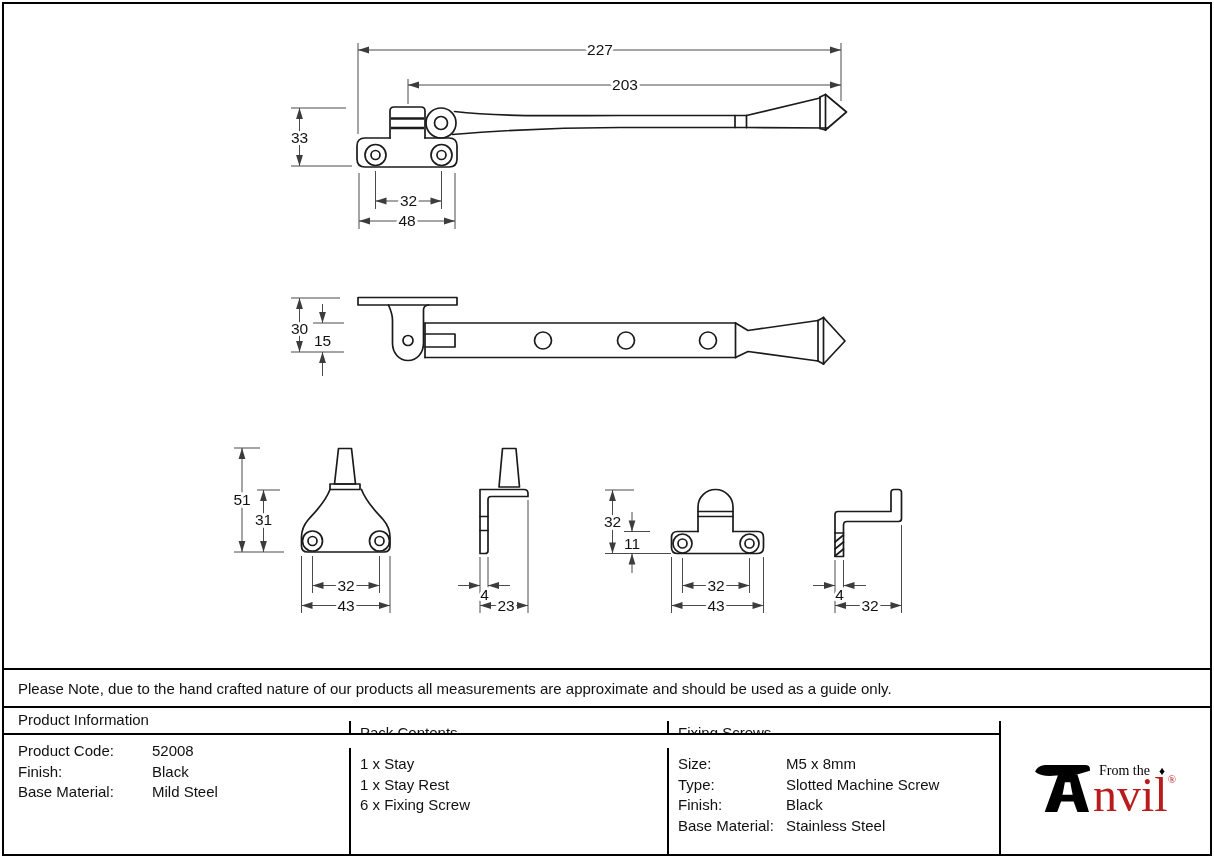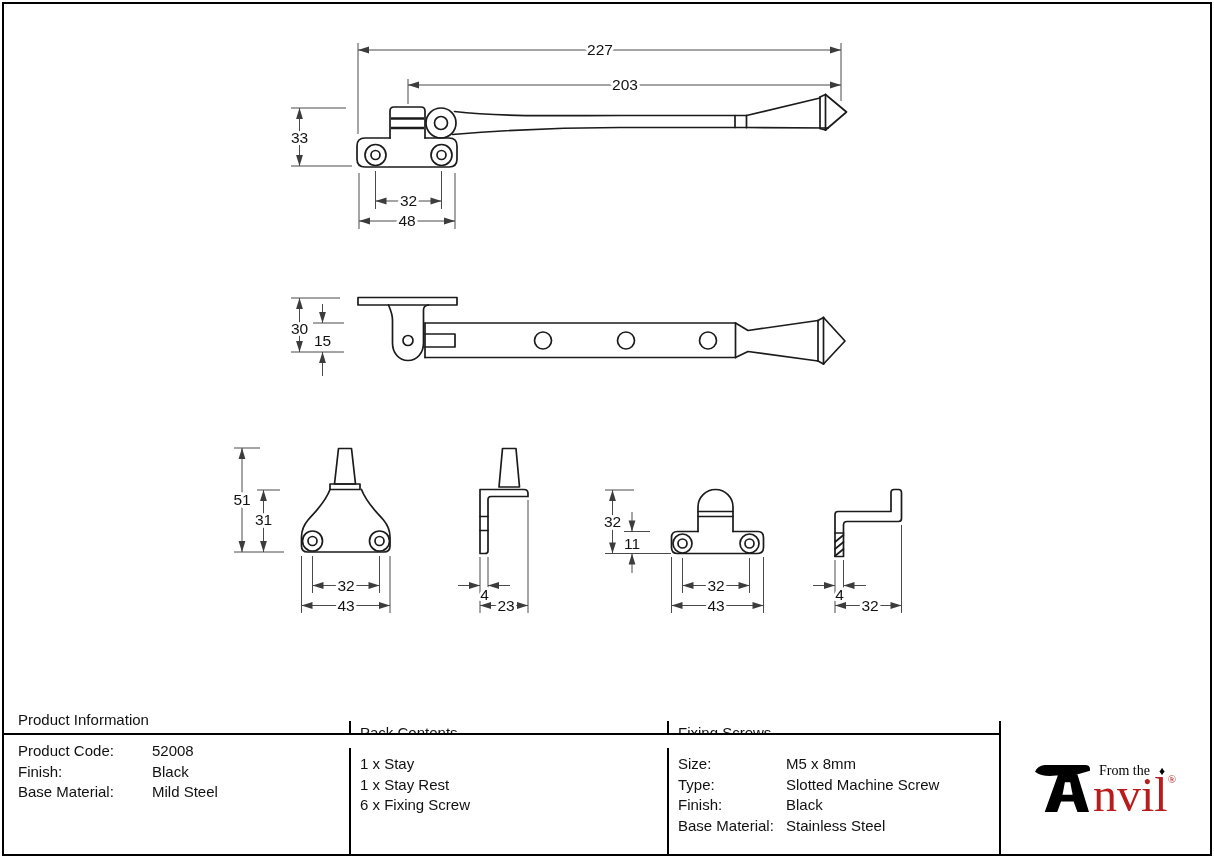--- a/index.html
+++ b/index.html
@@ -213,20 +213,23 @@
           <line class="dim" x1="813" y1="585.5" x2="835" y2="585.5" marker-end="url(#ar)"></line>
           <line class="dim" x1="866" y1="585.5" x2="843.5" y2="585.5" marker-end="url(#ar)"></line>
           <text class="dimtext" x="839.5" y="600" text-anchor="middle">4</text>
           <line class="dim" x1="901.5" y1="525" x2="901.5" y2="613"></line>
           <line class="dim" x1="835" y1="605.5" x2="901.5" y2="605.5" marker-start="url(#ar)" marker-end="url(#ar)"></line>
           <text class="dimtext" x="870" y="610.5" text-anchor="middle">32</text>
         </g>
       </svg>
     </div>
 
+    <div class="note-bar">
+      <span>Please Note, due to the hand crafted nature of our products all measurements are approximate and should be used as a guide only.</span>
+    </div>
 
     <div class="spec-table">
       <div class="cell head">
         <span>Product Information</span>
       </div>
       <div class="cell head p2 bl">
         <span>Pack Contents</span>
       </div>
       <div class="cell head p2 bl">
         <span>Fixing Screws</span>

